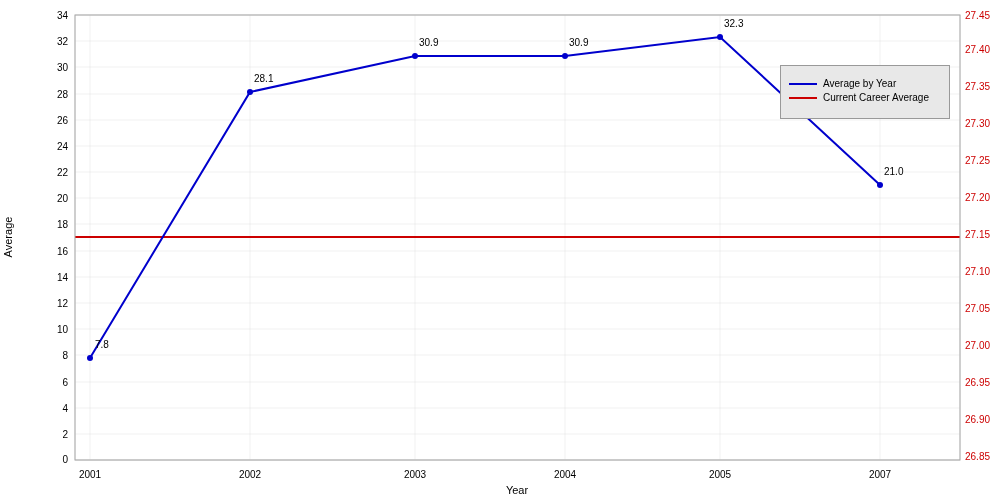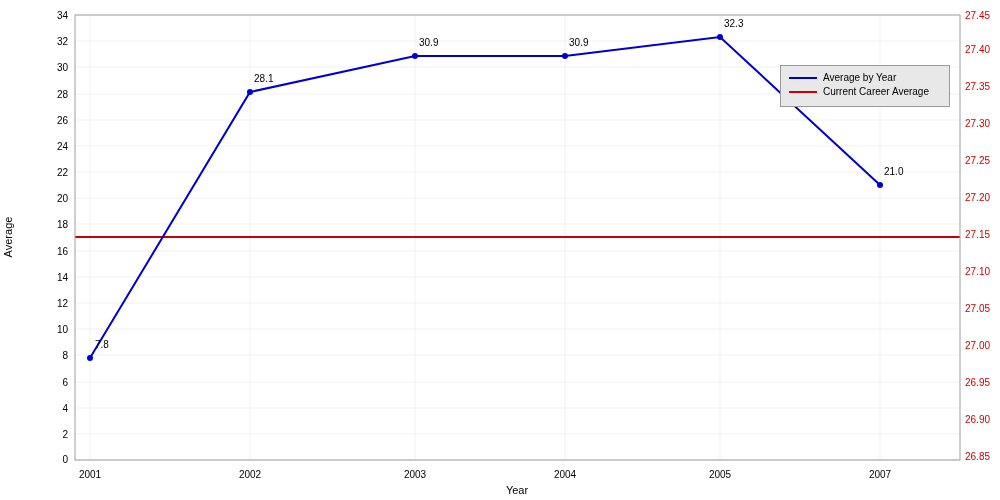--- a/index.html
+++ b/index.html
@@ -23,21 +23,21 @@
       width: 1000px;
       height: 500px;
     }
     .legend-box {
       position: absolute;
       top: 65px;
       right: 42px;
       width: 170px;
       background: #e8e8e8;
       border: 1px solid #999;
-      padding: 6px 8px;
+      padding: 12px 8px;
     }
     .legend-item {
       display: flex;
       align-items: center;
       margin-bottom: 3px;
     }
     .legend-line {
       width: 28px;
       height: 2px;
       margin-right: 6px;

